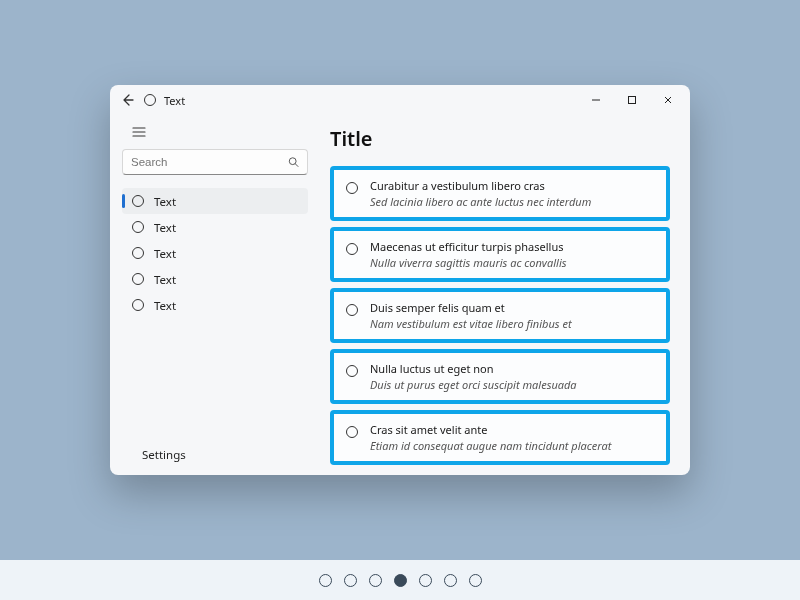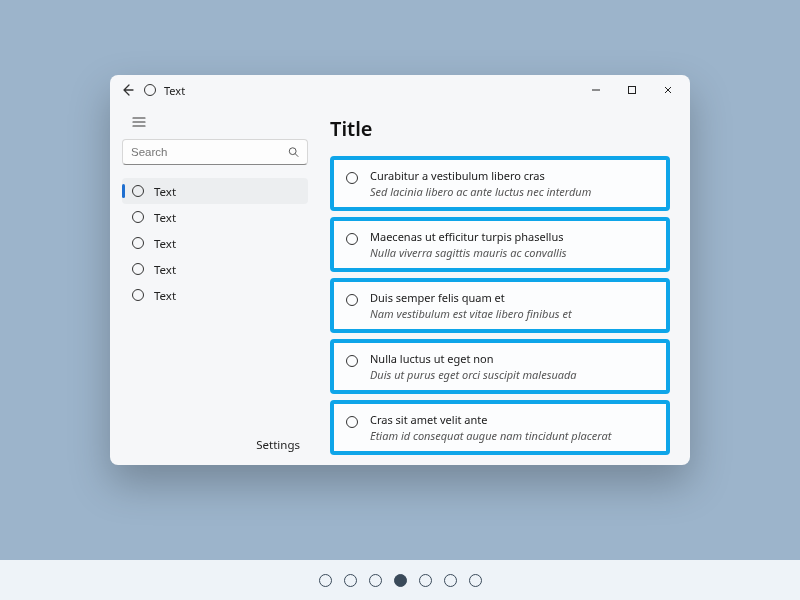--- a/index.html
+++ b/index.html
@@ -2,21 +2,21 @@
 <html><head>
 <meta charset="utf-8">
 <style>
   * { box-sizing: border-box; margin: 0; padding: 0; }
   html, body { width: 800px; height: 600px; overflow: hidden; font-family: "Segoe UI", system-ui, sans-serif; }
   body {
     background: linear-gradient(to bottom, #9cb4cb 0%, #9cb4cb 560px, #eef3f8 560px, #eef3f8 600px);
   }
   .window {
     position: absolute;
-    left: 110px; top: 75px;
+    left: 110px; top: 85px;
     width: 580px; height: 390px;
     background: #f6f7f9;
     border-radius: 8px;
     box-shadow: 0 18px 40px rgba(0,0,0,0.25);
     display: flex;
     flex-direction: column;
   }
   .titlebar {
     height: 30px;
     display: flex;
@@ -66,21 +66,21 @@
     font-size:11.5px; color:#222;
   }
   .nav-item .ring { width:12px; height:12px; border:1.3px solid #333; border-radius:50%; display:inline-block; }
   .nav-item.selected { background:#eceef0; }
   .nav-item.selected::before {
     content:""; position:absolute; left:0px; top:6px; bottom:6px; width:3px; background:#1f6fd0; border-radius:3px;
   }
   .sidebar-spacer { flex:1; }
   .settings-item {
     height:26px; display:flex; align-items:center; gap:10px;
-    padding:0 8px 0 10px; font-size:11.5px; color:#222; border-radius:4px;justify-content:flex-end;
+    padding:0 8px 0 10px; font-size:11.5px; color:#222; border-radius:4px;
   }
   .content {
     flex:1; min-width:0;
     padding: 10px 20px 12px 16px;
     overflow:hidden;
   }
   .page-title { font-size:20px; font-weight:600; color:#111; margin-bottom:14px; }
   .cards { display:flex; flex-direction:column; gap:6px; }
   .card {
     background:#fcfdfe;

